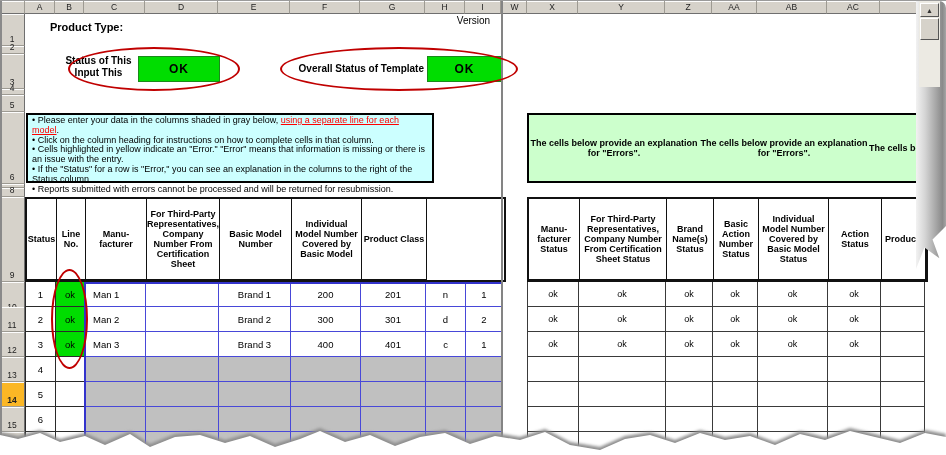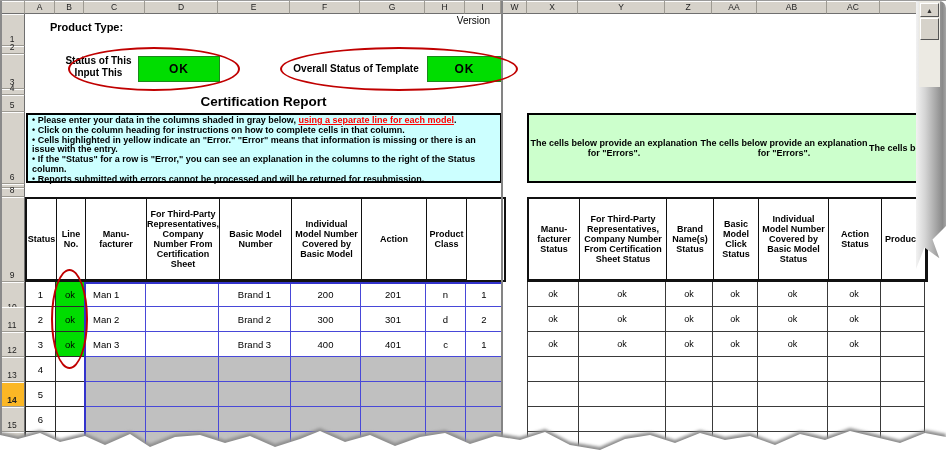--- a/index.html
+++ b/index.html
@@ -9,22 +9,22 @@
   
   .colcell{position:absolute;top:0;height:13px;background:#d6d2ca;border-right:1px solid #9d9a92;
            border-bottom:1px solid #6f6f6f;box-shadow:inset 0 1px 0 #fdfdfd;
            display:flex;align-items:center;justify-content:center;font-size:8.5px;color:#222;box-sizing:border-box;}
   .rowcell{position:absolute;left:0;width:25px;background:#d6d2ca;border-right:1px solid #6f6f6f;
            border-bottom:1px solid #9d9a92;box-shadow:inset 1px 1px 0 #fdfdfd;
            display:flex;align-items:flex-end;justify-content:center;font-size:8.5px;color:#222;
            padding-bottom:1px;overflow:visible;box-sizing:border-box;}
   .rowhl{background:#fbb725;font-weight:bold;}
   
-  #infoBox{left:26px;top:112px;width:476px;height:70px;background:#ccffff;border:2px solid #000;
-           padding:1px 4px;font-size:9px;line-height:9.8px;font-weight:bold;}
+  #infoBox{left:26px;top:112px;width:408px;height:70px;background:#ccffff;border:2px solid #000;
+           padding:1px 4px;font-size:9px;line-height:9.8px;font-weight:normal;}
   .bullet::before{content:"• ";}
   .redu{color:#ff0000;text-decoration:underline;}
   #noteBox{left:527px;top:112px;width:391px;height:70px;background:#ccffcc;border:2px solid #000;
            display:flex;align-items:center;font-size:9px;line-height:10px;font-weight:bold;text-align:center;}
   #noteBox .n1,#noteBox .n2{width:170px;flex:0 0 170px;text-align:center;}
   #noteBox .n3{flex:1;white-space:nowrap;overflow:hidden;text-align:left;}
   
   .hc{border-right:1px solid #111;border-bottom:1px solid #111;font-weight:bold;font-size:9px;line-height:10px;
       display:flex;align-items:center;justify-content:center;text-align:center;padding:0 1px;background:#fff;
       box-sizing:border-box;overflow:hidden;}
@@ -113,25 +113,24 @@
   <div class="abs" style="left:445px;top:14px;width:57px;text-align:center;font-size:10px">Version</div>
   <div class="abs" style="left:50px;top:20px;font-size:11px;font-weight:bold">Product Type:</div>
 
   <div class="abs" style="left:60px;top:54px;width:77px;text-align:center;font-size:10px;font-weight:bold;line-height:12px">
     <div>Status of This</div>
     <div>Input This</div>
   </div>
   <div class="abs oktag" style="left:138px;top:55px;width:82px;height:26px">OK</div>
   <div class="abs ellipse" style="left:68px;top:46px;width:172px;height:44px"></div>
 
-  <div class="abs" style="left:288px;top:62px;width:136px;text-align:center;font-size:10px;font-weight:bold">Overall Status of Template</div>
+  <div class="abs" style="left:288px;top:62px;width:136px;text-align:right;font-size:10px;font-weight:bold">Overall Status of Template</div>
   <div class="abs oktag" style="left:427px;top:55px;width:75px;height:26px">OK</div>
   <div class="abs ellipse" style="left:280px;top:46px;width:238px;height:44px"></div>
 
-  <div class="abs" style="left:25px;top:93px;width:477px;text-align:center;font-size:13.5px;font-weight:bold">Certification Report</div>
 
   <div id="infoBox" class="abs">
     <div class="bullet"><span>Please enter your data in the columns shaded in gray below, </span><span class="redu">using a separate line for each model</span><span>.</span></div>
     <div class="bullet">Click on the column heading for instructions on how to complete cells in that column.</div>
     <div class="bullet">Cells highlighted in yellow indicate an "Error."  "Error" means that information is missing or there is an issue with the entry.</div>
     <div class="bullet">If the "Status" for a row is "Error," you can see an explanation in the columns to the right of the Status column.</div>
     <div class="bullet">Reports submitted with errors cannot be processed and will be returned for resubmission.</div>
   </div>
 
   <div id="noteBox" class="abs">
@@ -140,29 +139,28 @@
     <span class="n3">The cells be</span>
   </div>
 
   <div id="lhead" class="abs">
     <div class="hc">Status</div>
     <div class="hc">Line No.</div>
     <div class="hc">Manu-facturer</div>
     <div class="hc">For Third-Party Representatives, Company Number From Certification Sheet</div>
     <div class="hc">Basic Model Number</div>
     <div class="hc">Individual Model Number Covered by Basic Model</div>
-    <div class="hc">Action</div>
     <div class="hc">Product Class</div>
   </div>
 
   <div id="rhead" class="abs">
     <div class="hc">Manu-facturer Status</div>
     <div class="hc">For Third-Party Representatives, Company Number From Certification Sheet Status</div>
     <div class="hc">Brand Name(s) Status</div>
-    <div class="hc">Basic Model Click Status</div>
+    <div class="hc">Basic Action Number Status</div>
     <div class="hc">Individual Model Number Covered by Basic Model Status</div>
     <div class="hc">Action Status</div>
     <div class="hc" style="justify-content:flex-start;white-space:nowrap;padding-left:3px">Product C</div>
   </div>
 
   <div id="ldata" class="abs">
     <div class="dc k">1</div>
     <div class="dc k green">ok</div>
     <div class="dc b man">Man 1</div>
     <div class="dc b"></div>

